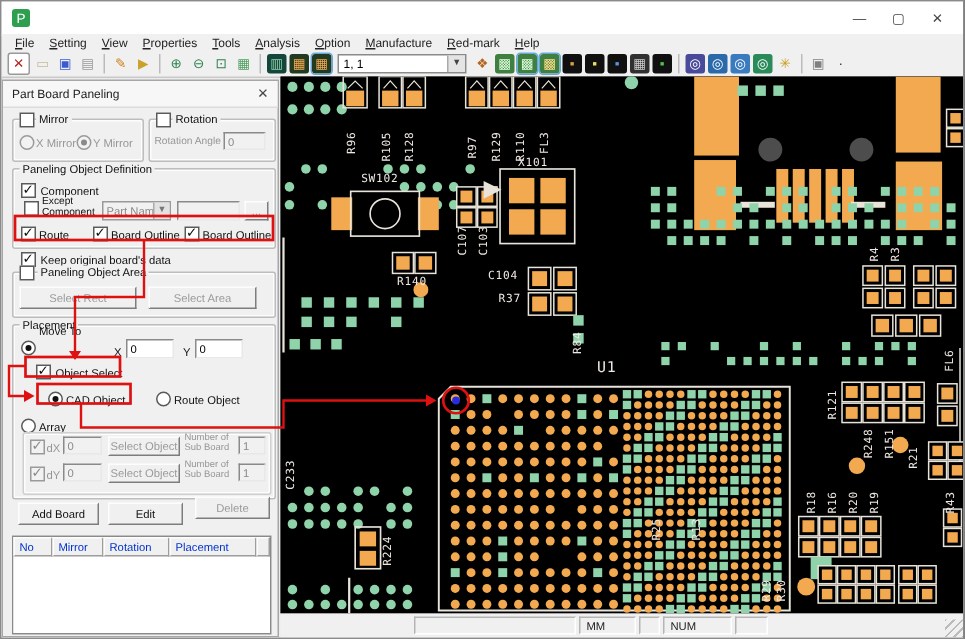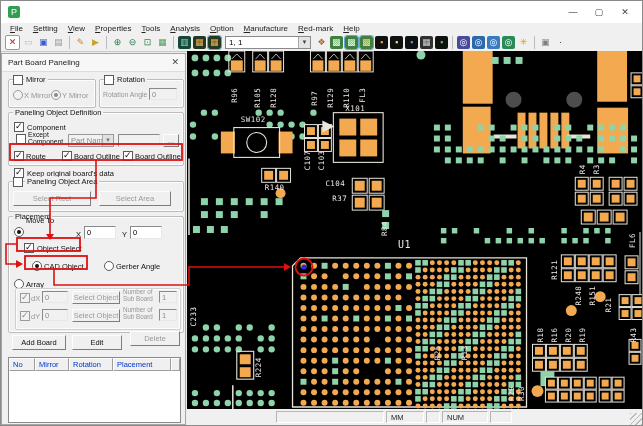--- a/index.html
+++ b/index.html
@@ -1020,21 +1020,21 @@
     <span class="lb" style="left:24px;top:162px;">Move To</span>
     <span class="lb" style="left:74px;top:176px;">X</span>
     <input class="inp" style="left: 82px; top: 172px; width: 32px; height: 13px;" value="0">
     <span class="lb" style="left:120px;top:176px;">Y</span>
     <input class="inp" style="left: 128px; top: 172px; width: 32px; height: 13px;" value="0">
     <span class="cb checked" style="left:22px;top:189px;"></span>
     <span class="lb" style="left:35px;top:190px;">Object Select</span>
     <span class="rad sel" style="left:30px;top:207px;"></span>
     <span class="lb" style="left:42px;top:208px;">CAD Object</span>
     <span class="rad" style="left:102px;top:207px;"></span>
-    <span class="lb" style="left:114px;top:208px;">Gerber Angle</span>
+    <span class="lb" style="left:114px;top:208px;">Route Object</span>
     <span class="rad" style="left:12px;top:225px;"></span>
     <span class="lb" style="left:24px;top:226px;">Array</span>
     <div class="grp" style="left:13px;top:234px;width:164px;height:40px;border-color:#cfcfcf;"></div>
     <span class="cb dis checked" style="left:18px;top:239px;"></span>
     <span class="lb dis" style="left:29px;top:240px;">dX</span>
     <input class="inp dis" style="left: 40px; top: 237px; width: 26px; height: 12px;" value="0">
     <span class="btn dis" style="left:70px;top:237px;width:48px;height:13px;line-height:11px;">Select Object</span>
     <span class="lb dis two" style="left:121px;top:235px;width:34px;font-size:6.3px;">Number of Sub Board</span>
     <input class="inp dis" style="left: 157px; top: 237px; width: 18px; height: 12px;" value="1">
     <span class="cb dis checked" style="left:18px;top:257px;"></span>

